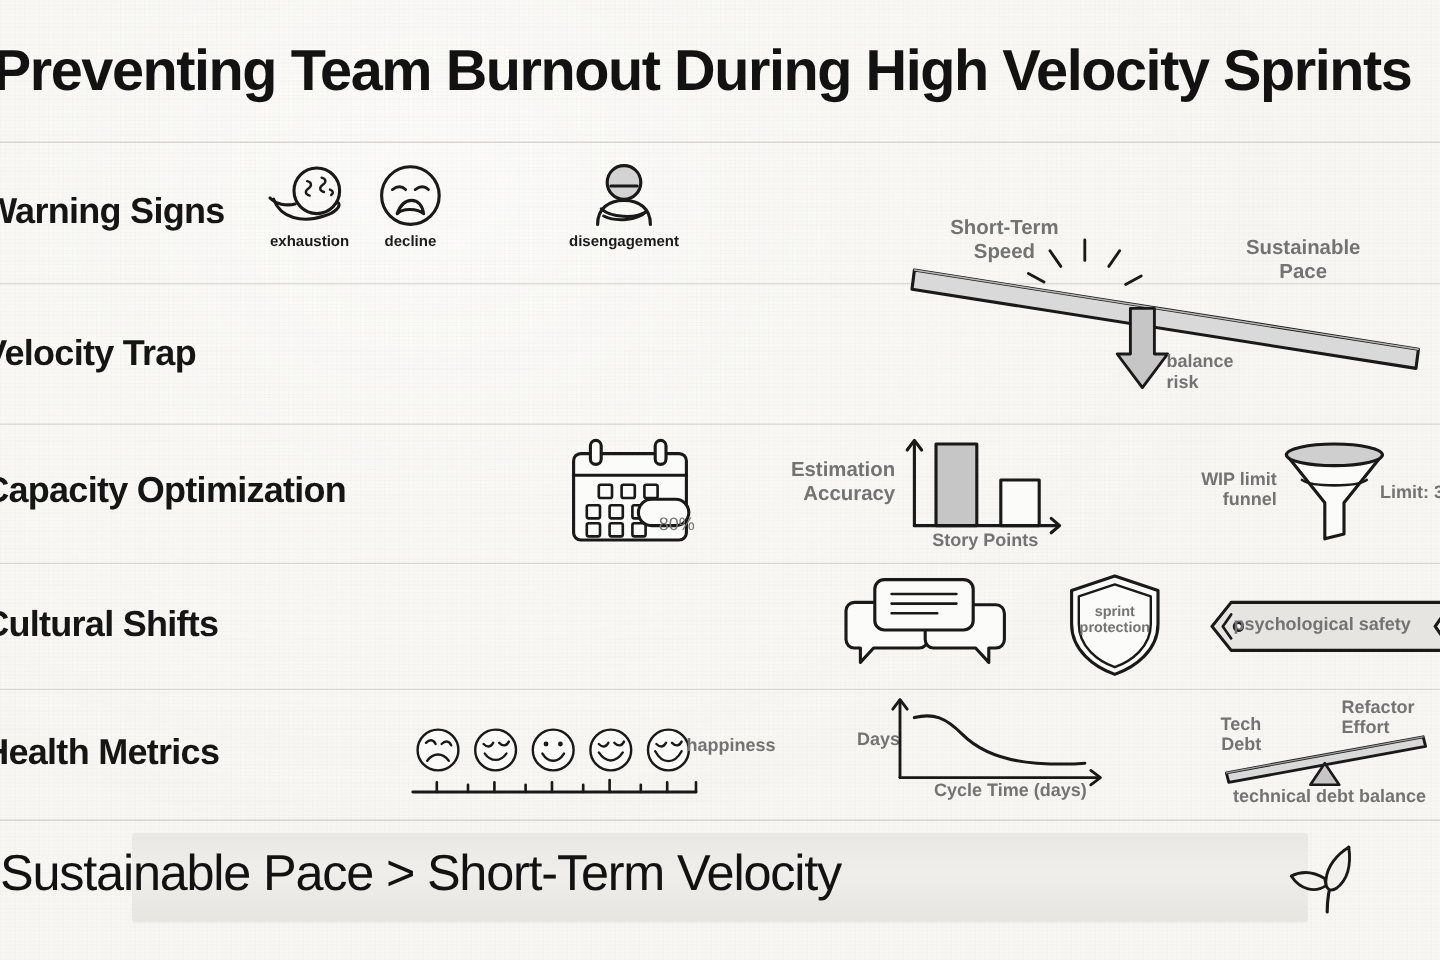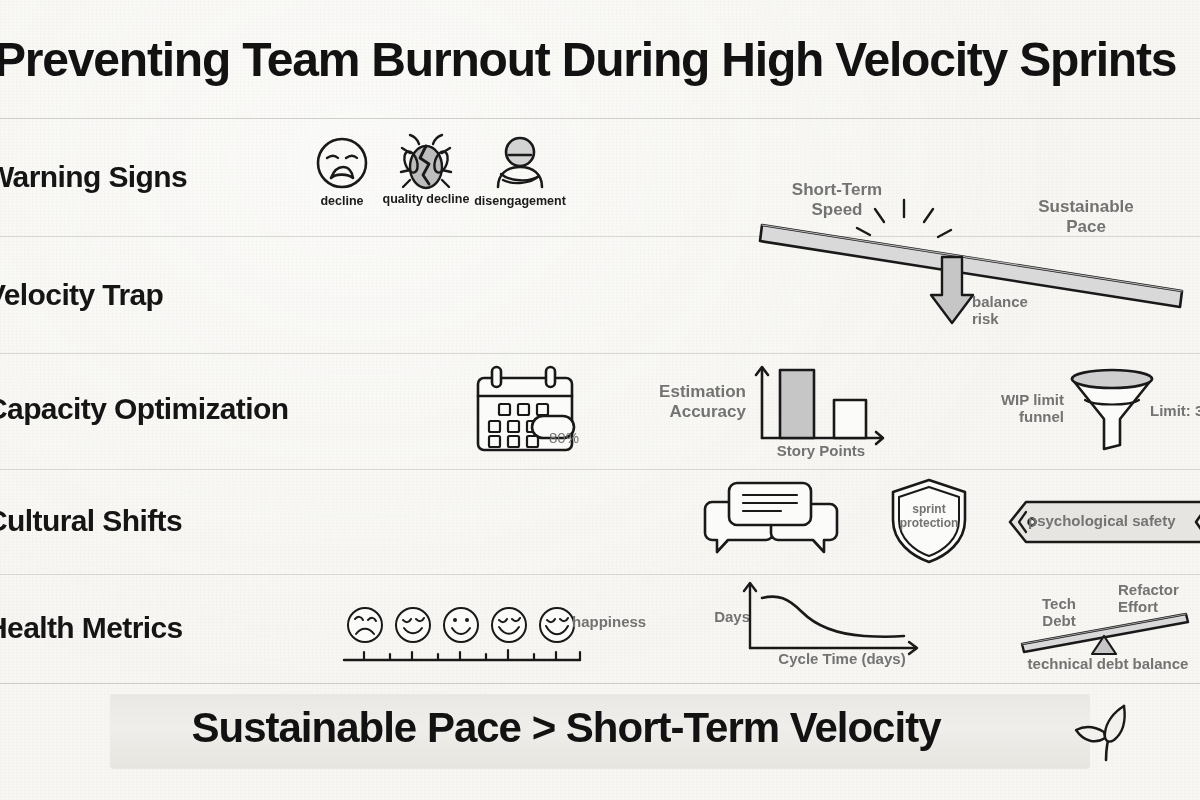--- a/index.html
+++ b/index.html
@@ -57,22 +57,22 @@
   }
 
   
   .banner{
     position:absolute;left:110px;top:694px;width:980px;height:74px;
     background:linear-gradient(180deg,#e9e8e4 0%,#efeeea 45%,#e6e5e0 100%);
     border-radius:3px;
     box-shadow:0 1px 0 rgba(0,0,0,.05);
   }
   .banner-text{
-    position:absolute;left:0;top:704px;width:1132px;text-align:center;
-    font-size:42px;font-weight:700;letter-spacing:-1px;white-space:nowrap;
+    position:absolute;left:0;top:704px;width:1132px;
+    font-size:42px;font-weight:400;letter-spacing:-1px;white-space:nowrap;
     color:#121212;
   }
   .leaf{position:absolute;left:1068px;top:698px;}
 
   svg{display:block;overflow:visible;}
 </style>
 </head>
 <body>
 
 <div class="paper-grain"></div>
@@ -87,44 +87,42 @@
   <div class="divider soft" style="top:469px"></div>
   <div class="divider soft" style="top:574px"></div>
   <div class="divider" style="top:683px"></div>
 
   <div class="row-label" style="top:160px">Warning Signs</div>
   <div class="row-label" style="top:278px">Velocity Trap</div>
   <div class="row-label" style="top:392px">Capacity Optimization</div>
   <div class="row-label" style="top:504px">Cultural Shifts</div>
   <div class="row-label" style="top:611px">Health Metrics</div>
 
+  <div class="wicon" style="left:222px;top:136px;width:72px;height:76px">
+    <svg width="72" height="58" viewBox="0 0 72 58" fill="none" stroke="#191919" stroke-width="2.6" stroke-linecap="round" stroke-linejoin="round">
+      <circle cx="42" cy="23" r="19"></circle>
+      <path d="M24 34 C16 36 8 34 3 29"></path>
+      <path d="M6 30 C12 46 30 50 48 44 C58 41 62 36 60 33"></path>
+      <path d="M34 15 c4 1 4 4 1 6 c-3 2 -3 5 1 6" stroke-width="2"></path>
+      <path d="M46 12 c4 1 4 4 1 6 c-3 2 -3 5 1 6" stroke-width="2"></path>
+      <path d="M53 22 c3 1 3 3 1 4.5" stroke-width="2"></path>
+    </svg>
+    <span class="lbl">exhaustion</span>
+  </div>
 
   <div class="wicon" style="left:311px;top:136px;width:62px;height:76px">
     <svg width="62" height="58" viewBox="0 0 62 58" fill="none" stroke="#191919" stroke-width="2.6" stroke-linecap="round" stroke-linejoin="round">
       <circle cx="31" cy="27" r="24"></circle>
       <path d="M16 22 c4 -3 8 -3 11 0" stroke-width="2.4"></path>
       <path d="M35 22 c4 -3 8 -3 11 0" stroke-width="2.4"></path>
       <path d="M20 42 c3 -8 8 -11 12 -11 c5 0 9 4 10 11 c-5 -4 -17 -5 -22 0 z"></path>
     </svg>
     <span class="lbl">decline</span>
   </div>
 
-  <div class="wicon" style="left:388px;top:134px;width:76px;height:78px">
-    <svg width="76" height="60" viewBox="0 0 76 60" fill="none" stroke="#191919" stroke-width="2.4" stroke-linecap="round" stroke-linejoin="round">
-      <ellipse cx="38" cy="33" rx="16" ry="21" fill="#bdbdbd"></ellipse>
-      <path d="M38 12 l-6 12 l9 6 l-6 11 l6 9" stroke-width="2.8" fill="none"></path>
-      <path d="M31 10 c-2 -6 -6 -8 -9 -9"></path>
-      <path d="M45 10 c2 -6 6 -8 9 -9"></path>
-      <ellipse cx="23" cy="28" rx="6" ry="11" transform="rotate(-18 23 28)"></ellipse>
-      <ellipse cx="53" cy="28" rx="6" ry="11" transform="rotate(18 53 28)"></ellipse>
-      <path d="M22 19 l-8 -5 M22 36 l-9 2 M22 46 l-7 7"></path>
-      <path d="M54 19 l8 -5 M54 36 l9 2 M54 46 l7 7"></path>
-    </svg>
-    <span class="lbl">quality decline</span>
-  </div>
 
   <div class="wicon" style="left:485px;top:136px;width:70px;height:76px">
     <svg width="70" height="58" viewBox="0 0 70 58" fill="none" stroke="#191919" stroke-width="2.6" stroke-linecap="round" stroke-linejoin="round">
       <circle cx="35" cy="16" r="14" fill="#d3d3d3"></circle>
       <path d="M24 19 h22" stroke-width="2.6"></path>
       <path d="M13 51 c0 -13 9 -20 22 -20 c13 0 22 7 22 20" fill="none"></path>
       <path d="M16 38 c8 7 28 9 38 2" stroke-width="2.4"></path>
       <path d="M18 44 c10 5 28 4 36 -4" stroke-width="2.4"></path>
     </svg>
     <span class="lbl">disengagement</span>
@@ -298,21 +296,21 @@
     <svg width="180" height="76" viewBox="0 0 180 76" fill="none" stroke="#191919" stroke-width="2.4" stroke-linecap="round" stroke-linejoin="round">
       <path d="M6 70 H172"></path>
       <path d="M165 64 l8 6 l-8 6"></path>
       <path d="M6 70 V6"></path>
       <path d="M0 13 l6 -8 l6 8"></path>
       <path d="M18 20 C34 16 44 20 58 34 C72 48 92 56 120 58 C136 59 148 59 160 58" fill="none" stroke-width="2.6"></path>
     </svg>
   </div>
   <div class="cap md" style="left:752px;top:650px;width:180px">Cycle Time (days)</div>
 
-  <div class="cap md" style="left:1026px;top:595px;width:66px;text-align:center">
+  <div class="cap md" style="left:985px;top:595px;width:66px;text-align:right">
     <span>Tech</span><br>
     <span>Debt</span>
   </div>
   <div class="cap md" style="left:1118px;top:581px;width:86px;text-align:left">
     <span>Refactor</span><br>
     <span>Effort</span>
   </div>
   <div style="position:absolute;left:1016px;top:612px">
     <svg width="180" height="46" viewBox="0 0 180 46" fill="none" stroke="#191919" stroke-width="2.4" stroke-linecap="round" stroke-linejoin="round">
       <path d="M6 32 L170 2 L172 10 L8 40 Z" fill="#d9d9d9" stroke="#191919" stroke-width="2.4"></path>

